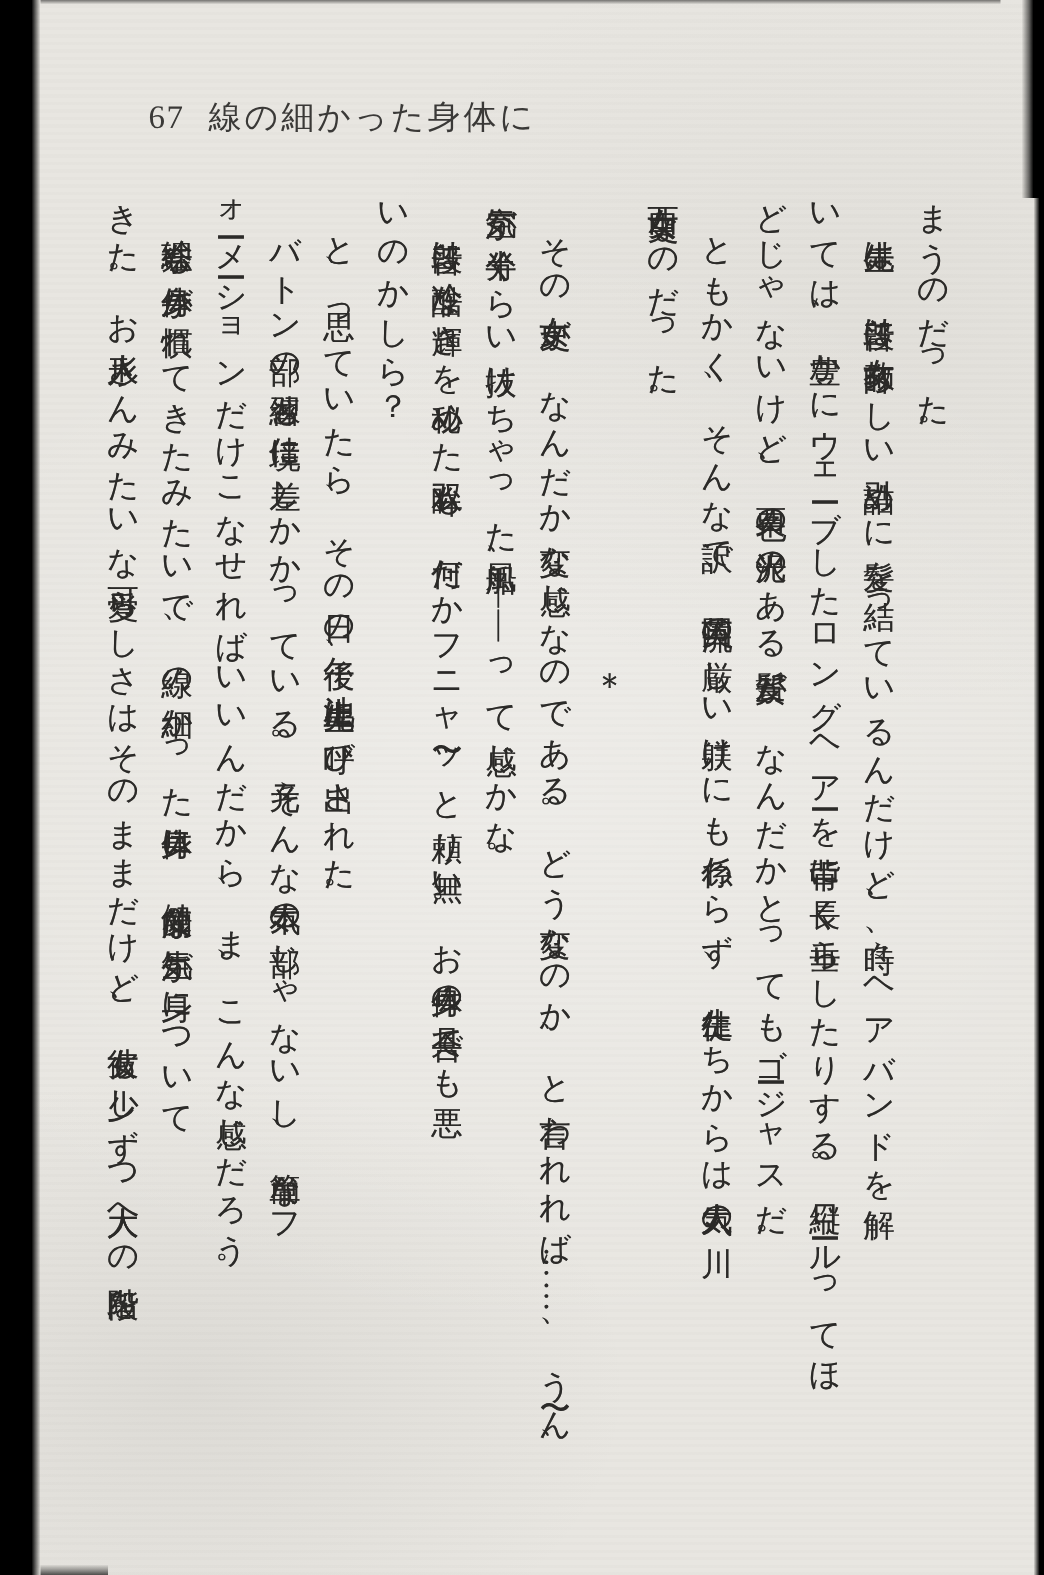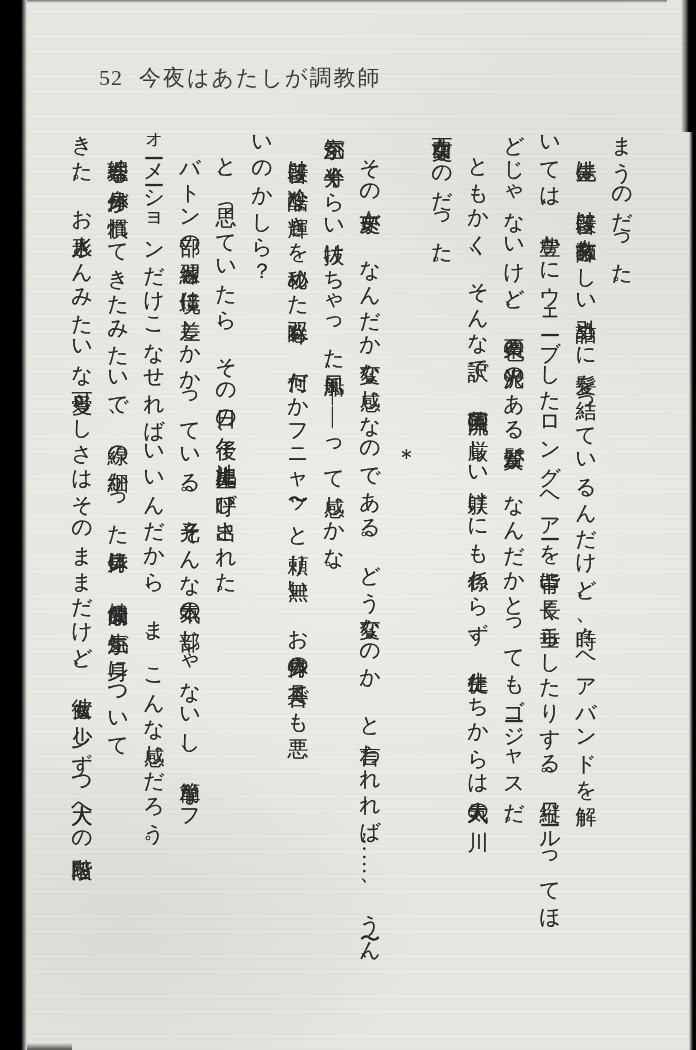--- a/index.html
+++ b/index.html
@@ -80,21 +80,21 @@
 
 <div class="page-texture"></div>
 
 <div class="bar-left"></div>
 <div class="bar-right"></div>
 <div class="patch-top-right"></div>
 <div class="strip-top"></div>
 <div class="patch-bottom-left"></div>
 
 <div class="running-header">
-  <span class="pageno">52</span><span class="chapter">今夜はあたしが調教師</span>
+  <span class="pageno">67</span><span class="chapter">線の細かった身体に</span>
 </div>
 
 <div class="text-body">
   <div class="col">まうのだった。</div>
   <div class="col">　先生は、普段は女教師らしい引詰めに髪を結っているんだけど、時々、ヘアバンドを解</div>
   <div class="col">いては、豊かにウェーブしたロングヘアーを背中に長く垂らしたりする。縦ロールってほ</div>
   <div class="col">どじゃないけど、栗色の光沢のある髪質が、なんだかとってもゴージャスだ。</div>
   <div class="col">　ともかく、そんな訳で、英国流の厳しい躾けにも係わらず、生徒たちからは大人気の川</div>
   <div class="col">西女史なのだった。</div>
   <div class="col sect">＊</div>

